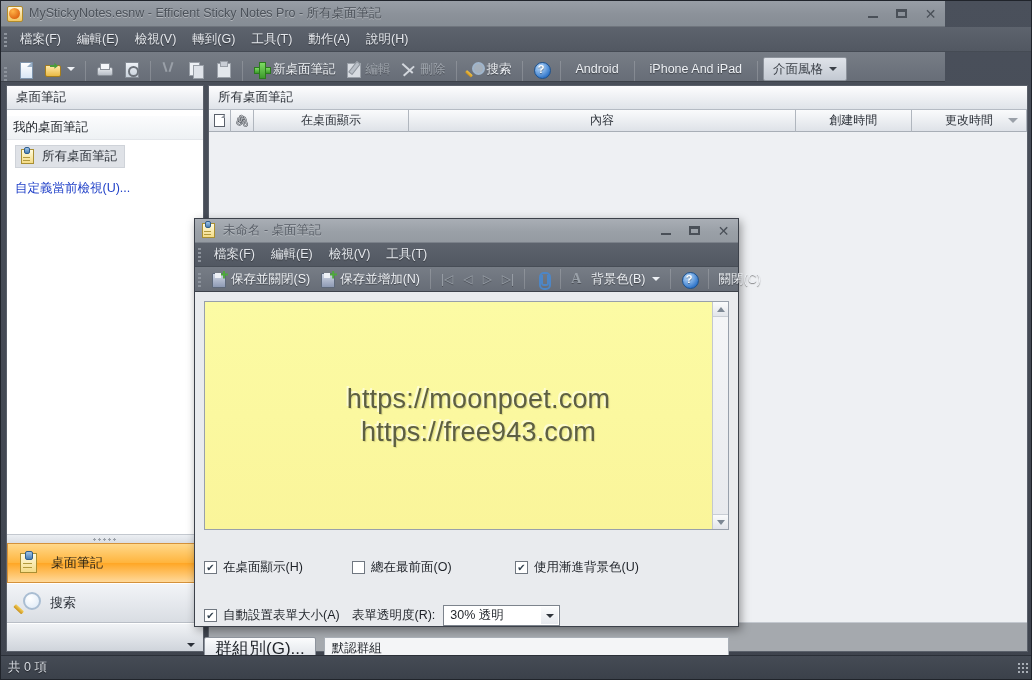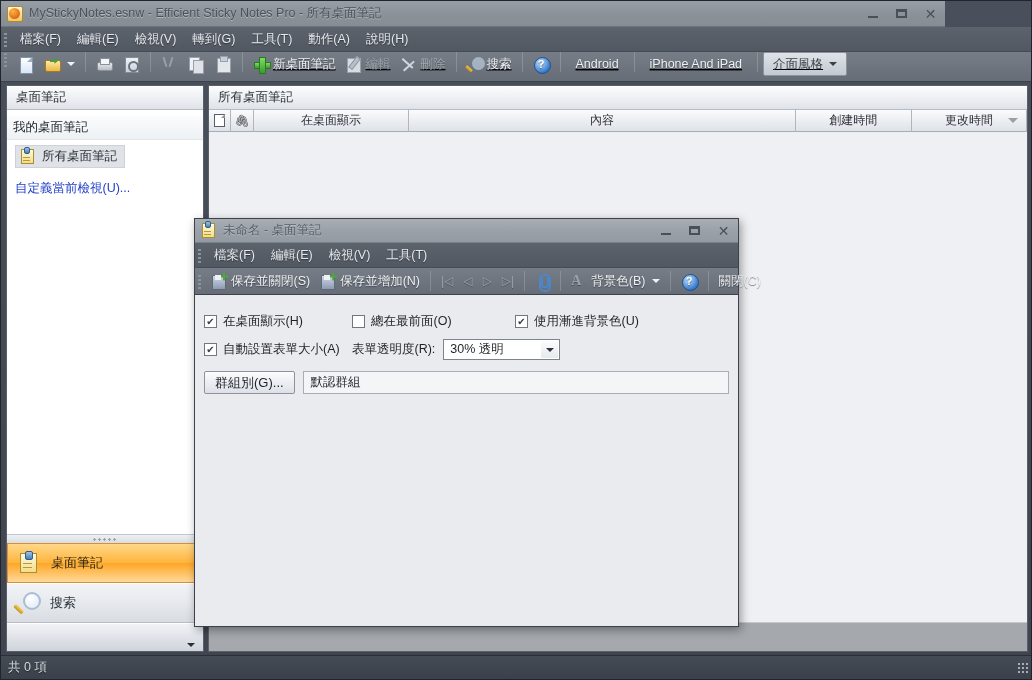--- a/index.html
+++ b/index.html
@@ -65,25 +65,24 @@
     background-image: radial-gradient(circle, #8d939c 45%, transparent 46%);
     background-size: 3px 4px;
   }
   .menu-item {
     padding: 3px 8px; color: #e6e9ee; font-size: 12.5px; white-space: nowrap;
     text-shadow: 0 1px 1px rgba(0,0,0,.45);
   }
 
   
   .toolbar {
-    position: absolute; left: 0; top: 51px; width: 1032px; height: 30px;
+    position: absolute; left: 0; top: 51px; width: 944px; height: 30px;
     background: linear-gradient(#777d86, #676d77);
-    display: flex; align-items: flex-start;
+    display: flex; align-items: flex-end;
     border-bottom: 1px solid #3d424a;
-    text-decoration: underline;
   }
   .tb-sep { width: 1px; height: 20px; margin: 0 5px;
     background: linear-gradient(transparent, #555b63 20%, #555b63 80%, transparent);
     border-right: 1px solid rgba(255,255,255,.18); flex: none; }
   .tb-btn {
     display: flex; align-items: center; gap: 3px; height: 24px;
     padding: 0 4px; border: 1px solid transparent; border-radius: 2px;
     color: #eef1f5; font-size: 12.5px; white-space: nowrap;
     text-shadow: 0 1px 1px rgba(0,0,0,.45);
   }
@@ -286,40 +285,40 @@
   .note-scroll {
     width: 16px; background: linear-gradient(#f5f6f8, #e7e9ed);
     border-left: 1px solid #c3c8cf; display: flex; flex-direction: column; justify-content: space-between;
   }
   .sb-btn { height: 15px; display: flex; align-items: center; justify-content: center;
     background: linear-gradient(#fafbfc, #e2e5ea); border-bottom: 1px solid #c8cdd4; }
   .sb-btn.bot { border-bottom: none; border-top: 1px solid #c8cdd4; }
   .tri-up { width:0;height:0;border-left:4px solid transparent;border-right:4px solid transparent;border-bottom:5px solid #7d8894; }
   .tri-dn { width:0;height:0;border-left:4px solid transparent;border-right:4px solid transparent;border-top:5px solid #7d8894; }
 
-  .opts-row { display: flex; align-items: center; margin-top: 9px; }
+  .opts-row { display: flex; align-items: center; margin-top: 29px; }
   .chk { display: flex; align-items: center; gap: 6px; color: #1e2228; font-size: 12.5px; white-space: nowrap; }
   .box {
     width: 13px; height: 13px; background: #fff; border: 1px solid #707780;
     display: flex; align-items: center; justify-content: center; flex: none;
   }
   .box.checked::after { content: '✔'; font-size: 10px; color: #33424f; line-height: 1; }
   .lbl { color: #1e2228; font-size: 12.5px; white-space: nowrap; }
   .combo {
     height: 21px; width: 117px; background: #fff; border: 1px solid #7d848d;
     display: flex; align-items: center; padding-left: 6px; font-size: 12.5px; color: #1e2228;
     position: relative;
   }
   .combo .cbtn { position: absolute; right: 1px; top: 1px; bottom: 1px; width: 17px;
     background: linear-gradient(#fbfcfd, #e6e9ee); display: flex; align-items: center; justify-content: center; }
   .cb-caret { width:0;height:0;border-left:4px solid transparent;border-right:4px solid transparent;border-top:4px solid #2f343b; }
   .grp-row { display: flex; align-items: center; margin-top: 11px; gap: 8px; }
   .btn {
     height: 23px; padding: 8px 10px; background: linear-gradient(#fbfcfd, #dde1e7);
-    border: 1px solid #8d939c; border-radius: 2px; color: #1e2228; font-size: 13px;
+    border: 1px solid #8d939c; border-radius: 2px; color: #1e2228; font-size: 17px;
     display: flex; align-items: center; white-space: nowrap;
   }
   .grp-field {
     flex: 1; height: 23px; background: #f4f5f7; border: 1px solid #a8aeb6;
     display: flex; align-items: center; padding-left: 7px; color: #1e2228; font-size: 12.5px;
   }
 
   
   .statusbar {
     position: absolute; left: 0; bottom: 0; width: 1032px; height: 24px;
@@ -560,20 +559,34 @@
         </div>
         <div class="tb-sep"></div>
         <div class="tb-btn">
             <span class="ico ico-help"></span>
           </div>
         <div class="tb-sep"></div>
         <div class="tb-btn">關閉(C)</div>
       </div>
 
       <div class="dlg-body">
+        <div class="note-wrap">
+          <div class="note-area">
+            <div class="note-line">https://moonpoet.com</div>
+            <div class="note-line">https://free943.com</div>
+          </div>
+          <div class="note-scroll">
+            <div class="sb-btn">
+                <span class="tri-up"></span>
+              </div>
+            <div class="sb-btn bot">
+                <span class="tri-dn"></span>
+              </div>
+          </div>
+        </div>
 
         <div class="opts-row">
           <div class="chk" style="width:148px">
             <span class="box checked"></span>
             <span>在桌面顯示(H)</span>
           </div>
           <div class="chk" style="width:163px">
             <span class="box"></span>
             <span>總在最前面(O)</span>
           </div>

